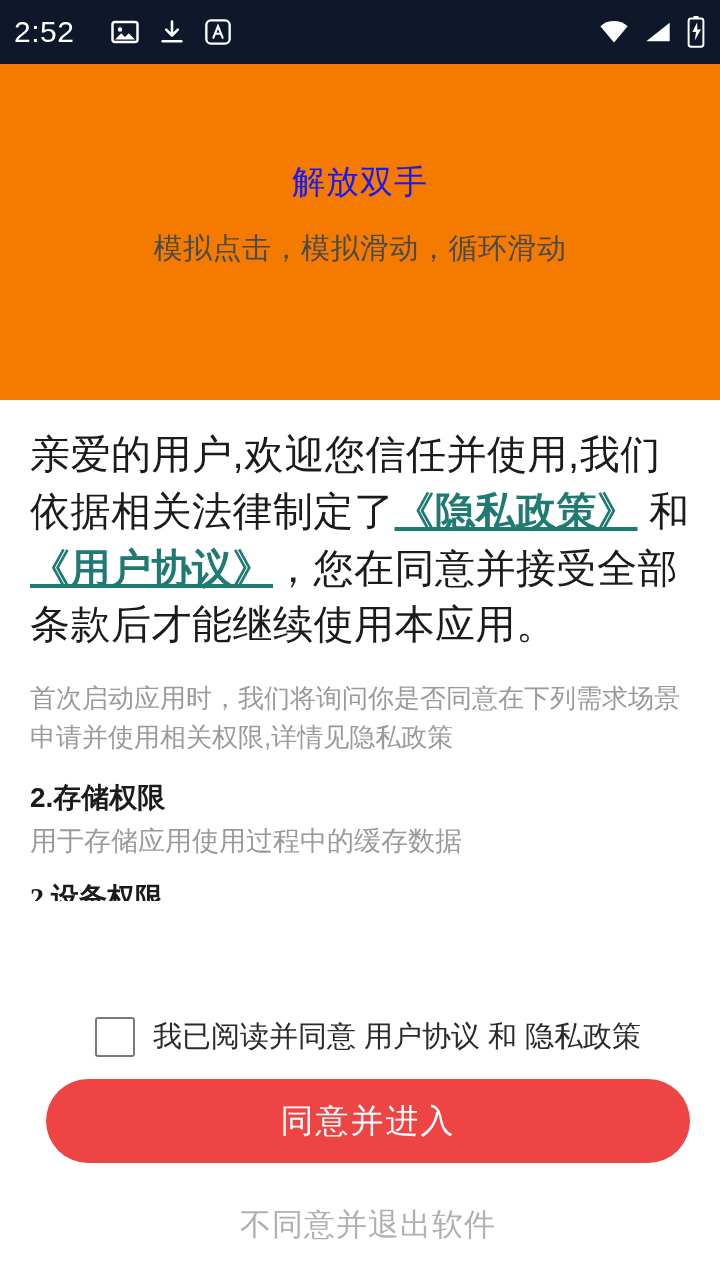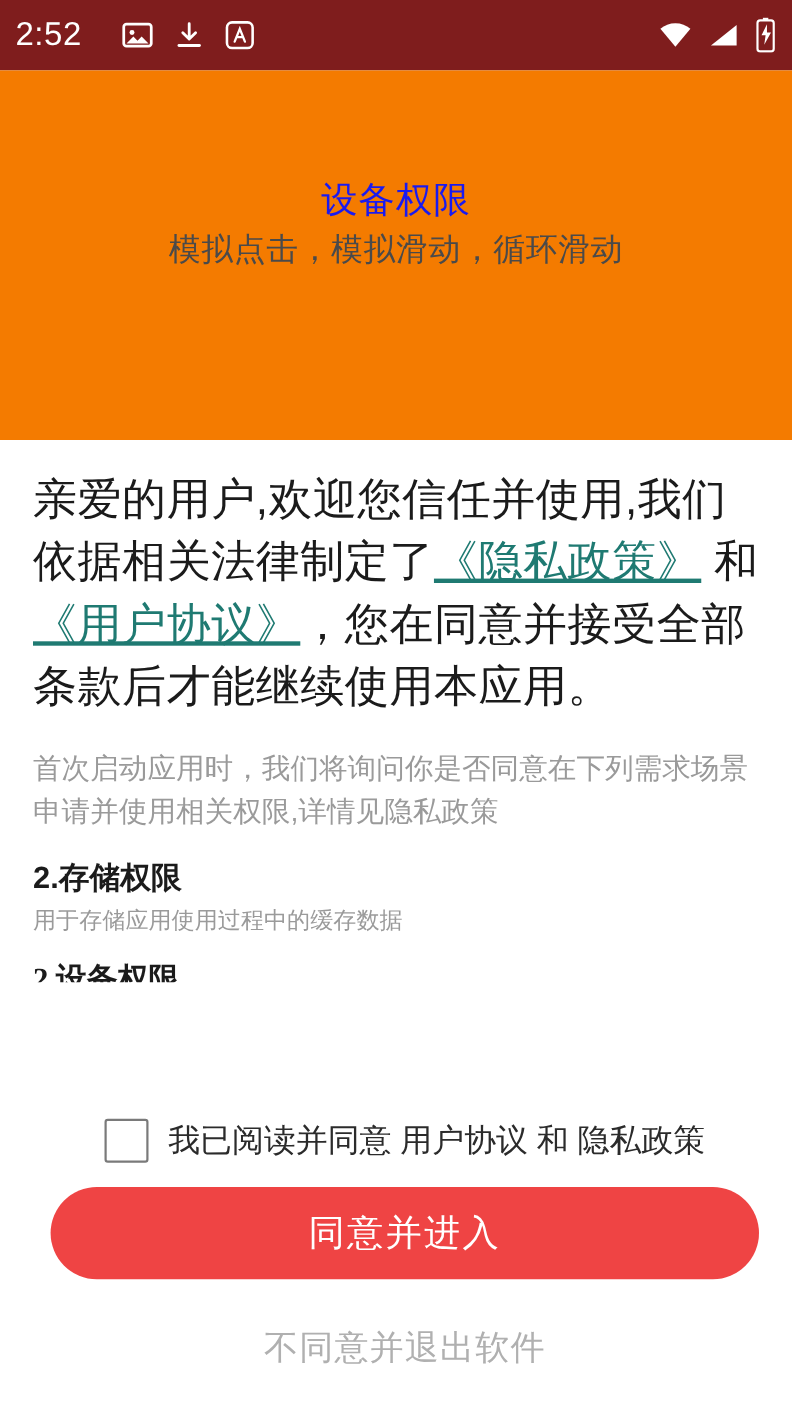--- a/index.html
+++ b/index.html
@@ -18,21 +18,21 @@
     width: 720px;
     height: 1280px;
     display: flex;
     flex-direction: column;
     background: #ffffff;
   }
 
   
   .statusbar {
     height: 64px;
-    background: #7f1d1d;
+    background: #0f172a;
     display: flex;
     align-items: center;
     padding: 0 14px;
     box-sizing: border-box;
     color: #ffffff;
   }
   .status-clock {
     font-size: 30px;
     letter-spacing: 0.5px;
     margin-right: 18px;
@@ -65,21 +65,21 @@
     justify-content: flex-start;
     padding-top: 96px;
   }
   .app-title {
     color: #1a1af0;
     font-size: 33px;
     font-weight: 400;
     letter-spacing: 1px;
   }
   .app-subtitle {
-    margin-top: 2px;
+    margin-top: 24px;
     color: #4a4a4a;
     font-size: 29px;
     letter-spacing: 0.5px;
   }
 
   
   .content {
     flex: 1;
     padding: 26px 30px 0 30px;
     box-sizing: border-box;
@@ -88,36 +88,37 @@
   }
   .intro {
     font-size: 40px;
     line-height: 1.42;
     color: #1b1b1b;
     letter-spacing: 0.5px;
   }
   .link {
     color: #1f7a72;
     text-decoration: underline;
+    font-weight: bold;
   }
   .note {
     margin-top: 26px;
     font-size: 26px;
     line-height: 1.5;
     color: #9a9a9a;
   }
   .perm-title {
     margin-top: 22px;
     font-size: 28px;
     font-weight: bold;
     color: #1b1b1b;
   }
   .perm-desc {
     margin-top: 6px;
-    font-size: 21px;
+    font-size: 27px;
     color: #9a9a9a;
   }
   .perm-title.clipped {
     margin-top: 20px;
     max-height: 22px;
     overflow: hidden;
     font-family: Liberation Serif, serif;
   }
 
   
@@ -220,21 +221,21 @@
         <svg width="20" height="32" viewBox="0 0 14 26">
             <rect x="1" y="2" width="12" height="23" rx="2" fill="none" stroke="#ffffff" stroke-width="1.6"></rect>
             <rect x="5" y="0" width="4" height="2.4" fill="#ffffff"></rect>
             <path d="M8 5l-4 8h3l-1 7 5-9H8z" fill="#ffffff"></path>
           </svg>
       </span>
     </div>
   </div>
 
   <div class="header">
-    <div class="app-title">设备权限</div>
+    <div class="app-title">解放双手</div>
     <div class="app-subtitle">模拟点击，模拟滑动，循环滑动</div>
   </div>
 
   <div class="content">
     <div class="intro">
       <span>亲爱的用户,欢迎您信任并使用,我们依据相关法律制定了</span><a class="link" href="#">《隐私政策》</a><span> 和 </span><a class="link" href="#">《用户协议》</a><span>，您在同意并接受全部条款后才能继续使用本应用。</span>
     </div>
 
     <div class="note">首次启动应用时，我们将询问你是否同意在下列需求场景申请并使用相关权限,详情见隐私政策</div>
 

